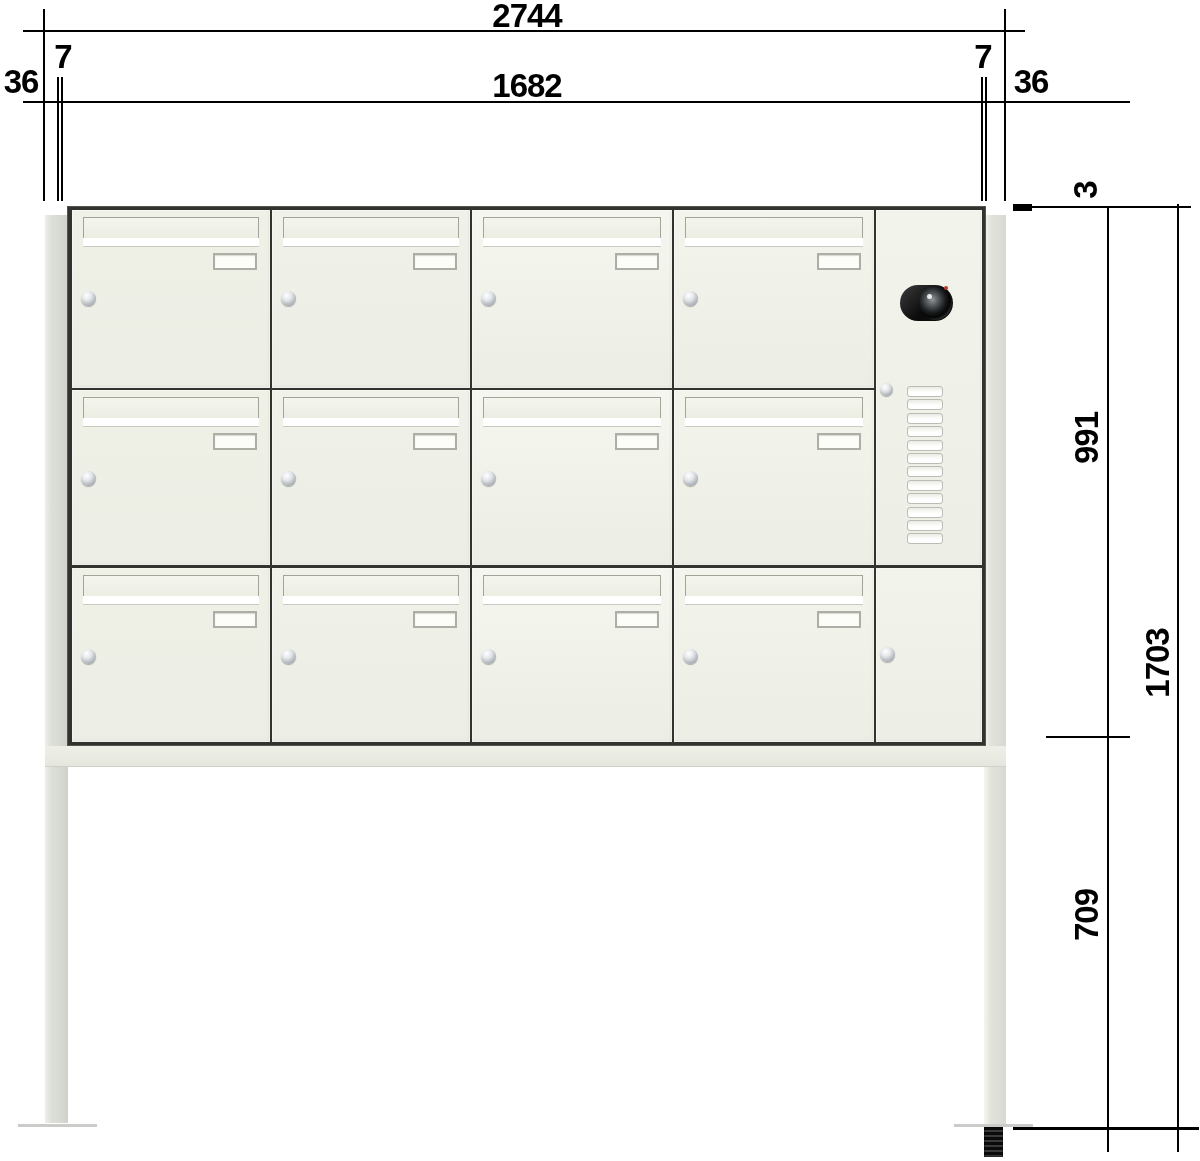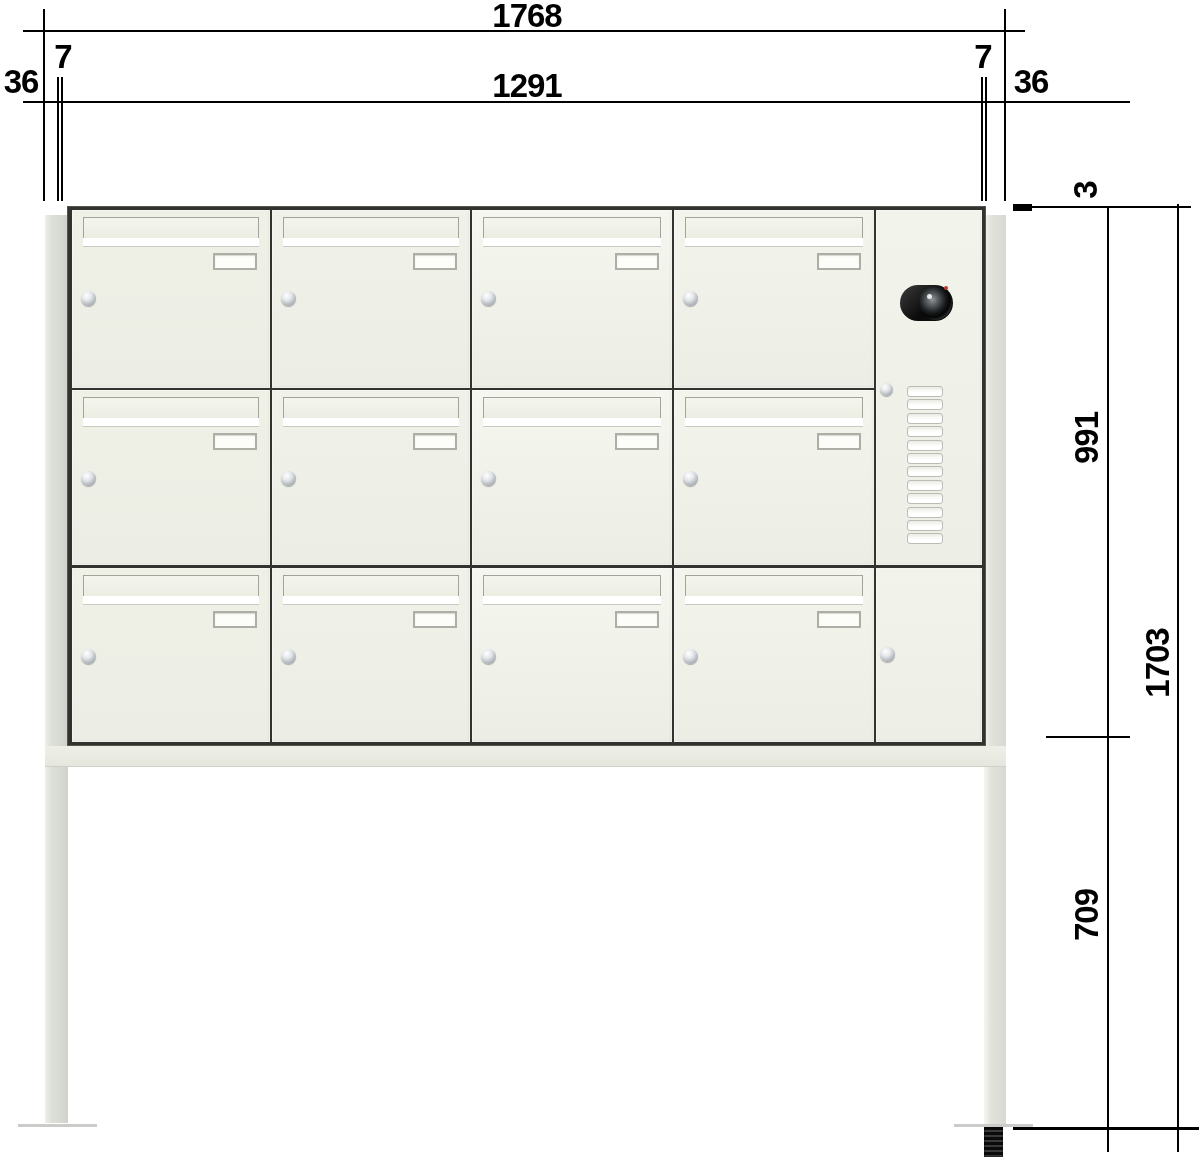--- a/index.html
+++ b/index.html
@@ -52,22 +52,22 @@
   <div class="ext dim-v" style="left:43px;top:9px;height:192px;"></div>
   <div class="ext dim-v" style="left:57px;top:77px;height:124px;"></div>
   <div class="ext dim-v" style="left:61px;top:77px;height:124px;"></div>
   <div class="ext dim-v" style="left:1004px;top:9px;height:192px;"></div>
   <div class="ext dim-v" style="left:985px;top:77px;height:124px;"></div>
   <div class="ext dim-v" style="left:981px;top:77px;height:124px;"></div>
 
   <div class="dim-h" style="left:23px;top:30px;width:1002px;"></div>
   <div class="dim-h" style="left:23px;top:101px;width:1107px;"></div>
 
-  <div class="dim-label" style="left:527px;top:15px;">1768</div>
-  <div class="dim-label" style="left:527px;top:85px;">1291</div>
+  <div class="dim-label" style="left:527px;top:15px;">2744</div>
+  <div class="dim-label" style="left:527px;top:85px;">1682</div>
   <div class="dim-label" style="left:63px;top:56px;">7</div>
   <div class="dim-label" style="left:983px;top:56px;">7</div>
   <div class="dim-label" style="left:21px;top:81px;">36</div>
   <div class="dim-label" style="left:1031px;top:81px;">36</div>
 
   <div class="leg" style="left:45px;top:215px;width:23px;height:908px;"></div>
   <div class="leg" style="left:984px;top:215px;width:22px;height:910px;background:linear-gradient(90deg,#f4f5f0,#e2e4dc 30%,#d7dad2);"></div>
   <div class="crossbar" style="left:45px;top:746px;width:961px;height:20px;"></div>
   <div class="ground-line" style="left:18px;top:1124px;width:79px;"></div>
   <div class="ground-line" style="left:954px;top:1124px;width:79px;"></div>

